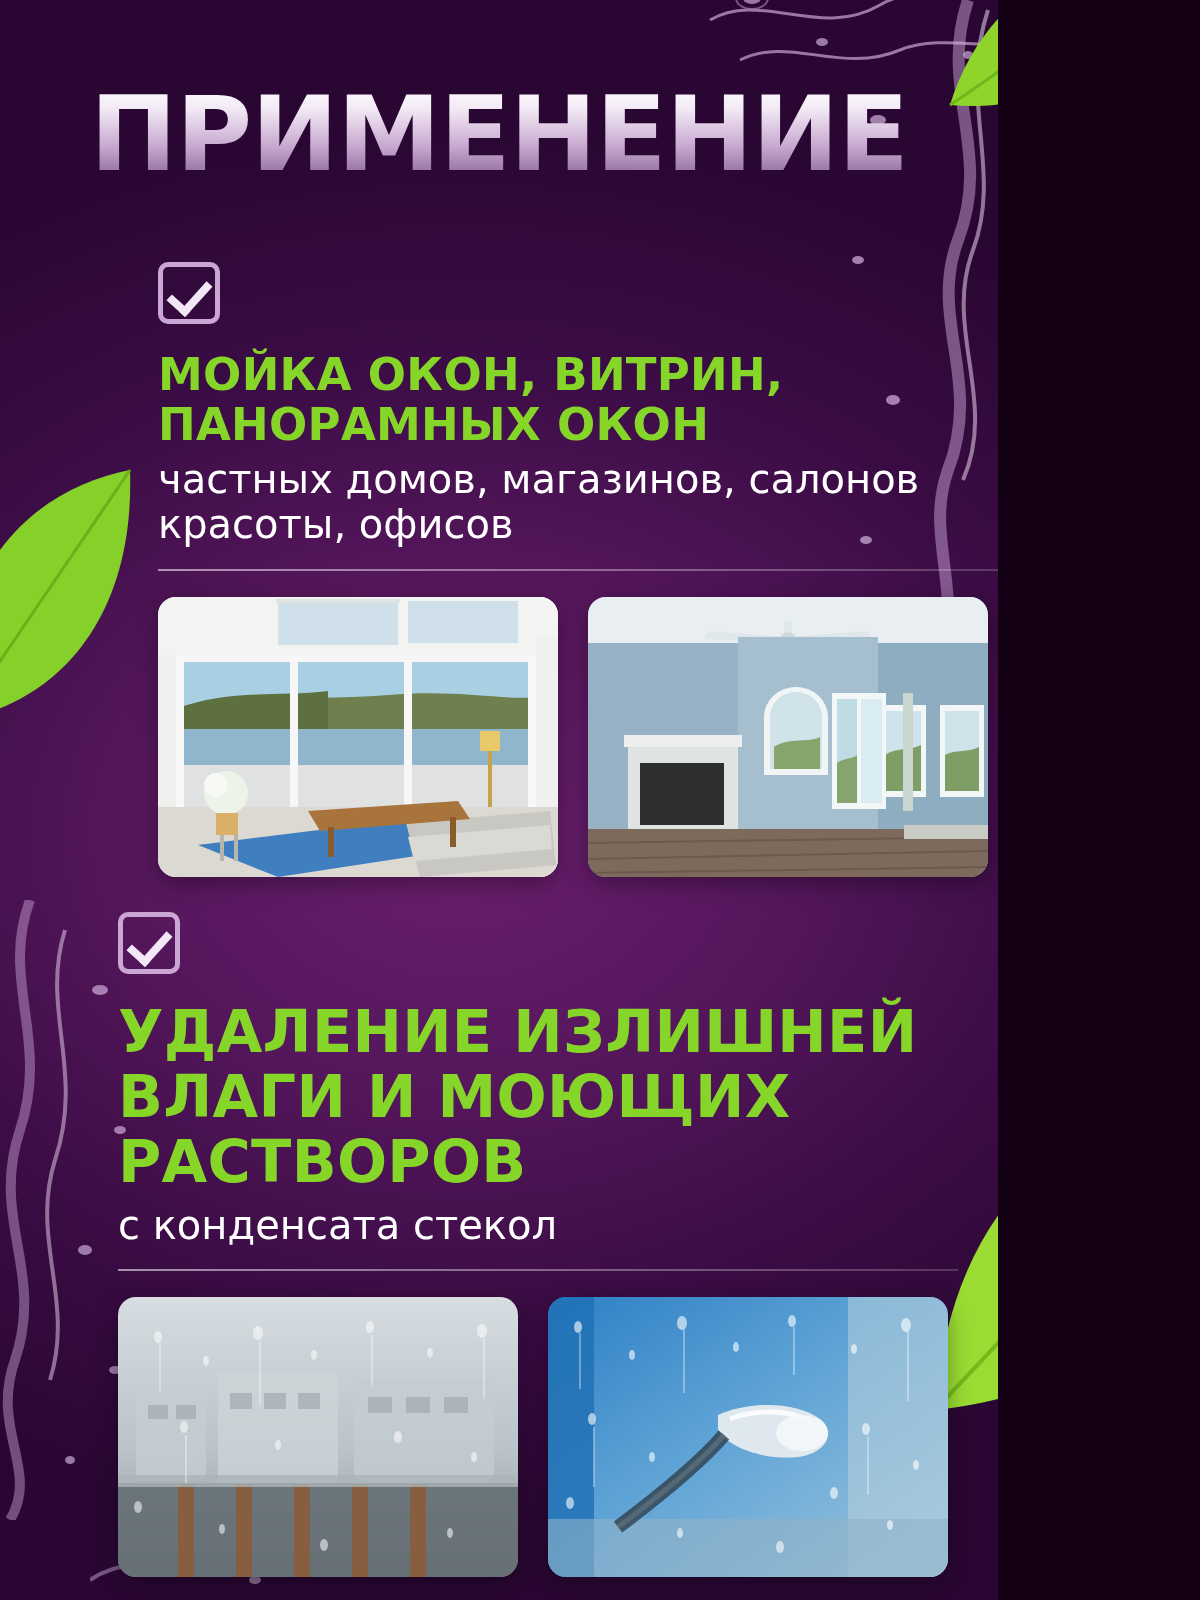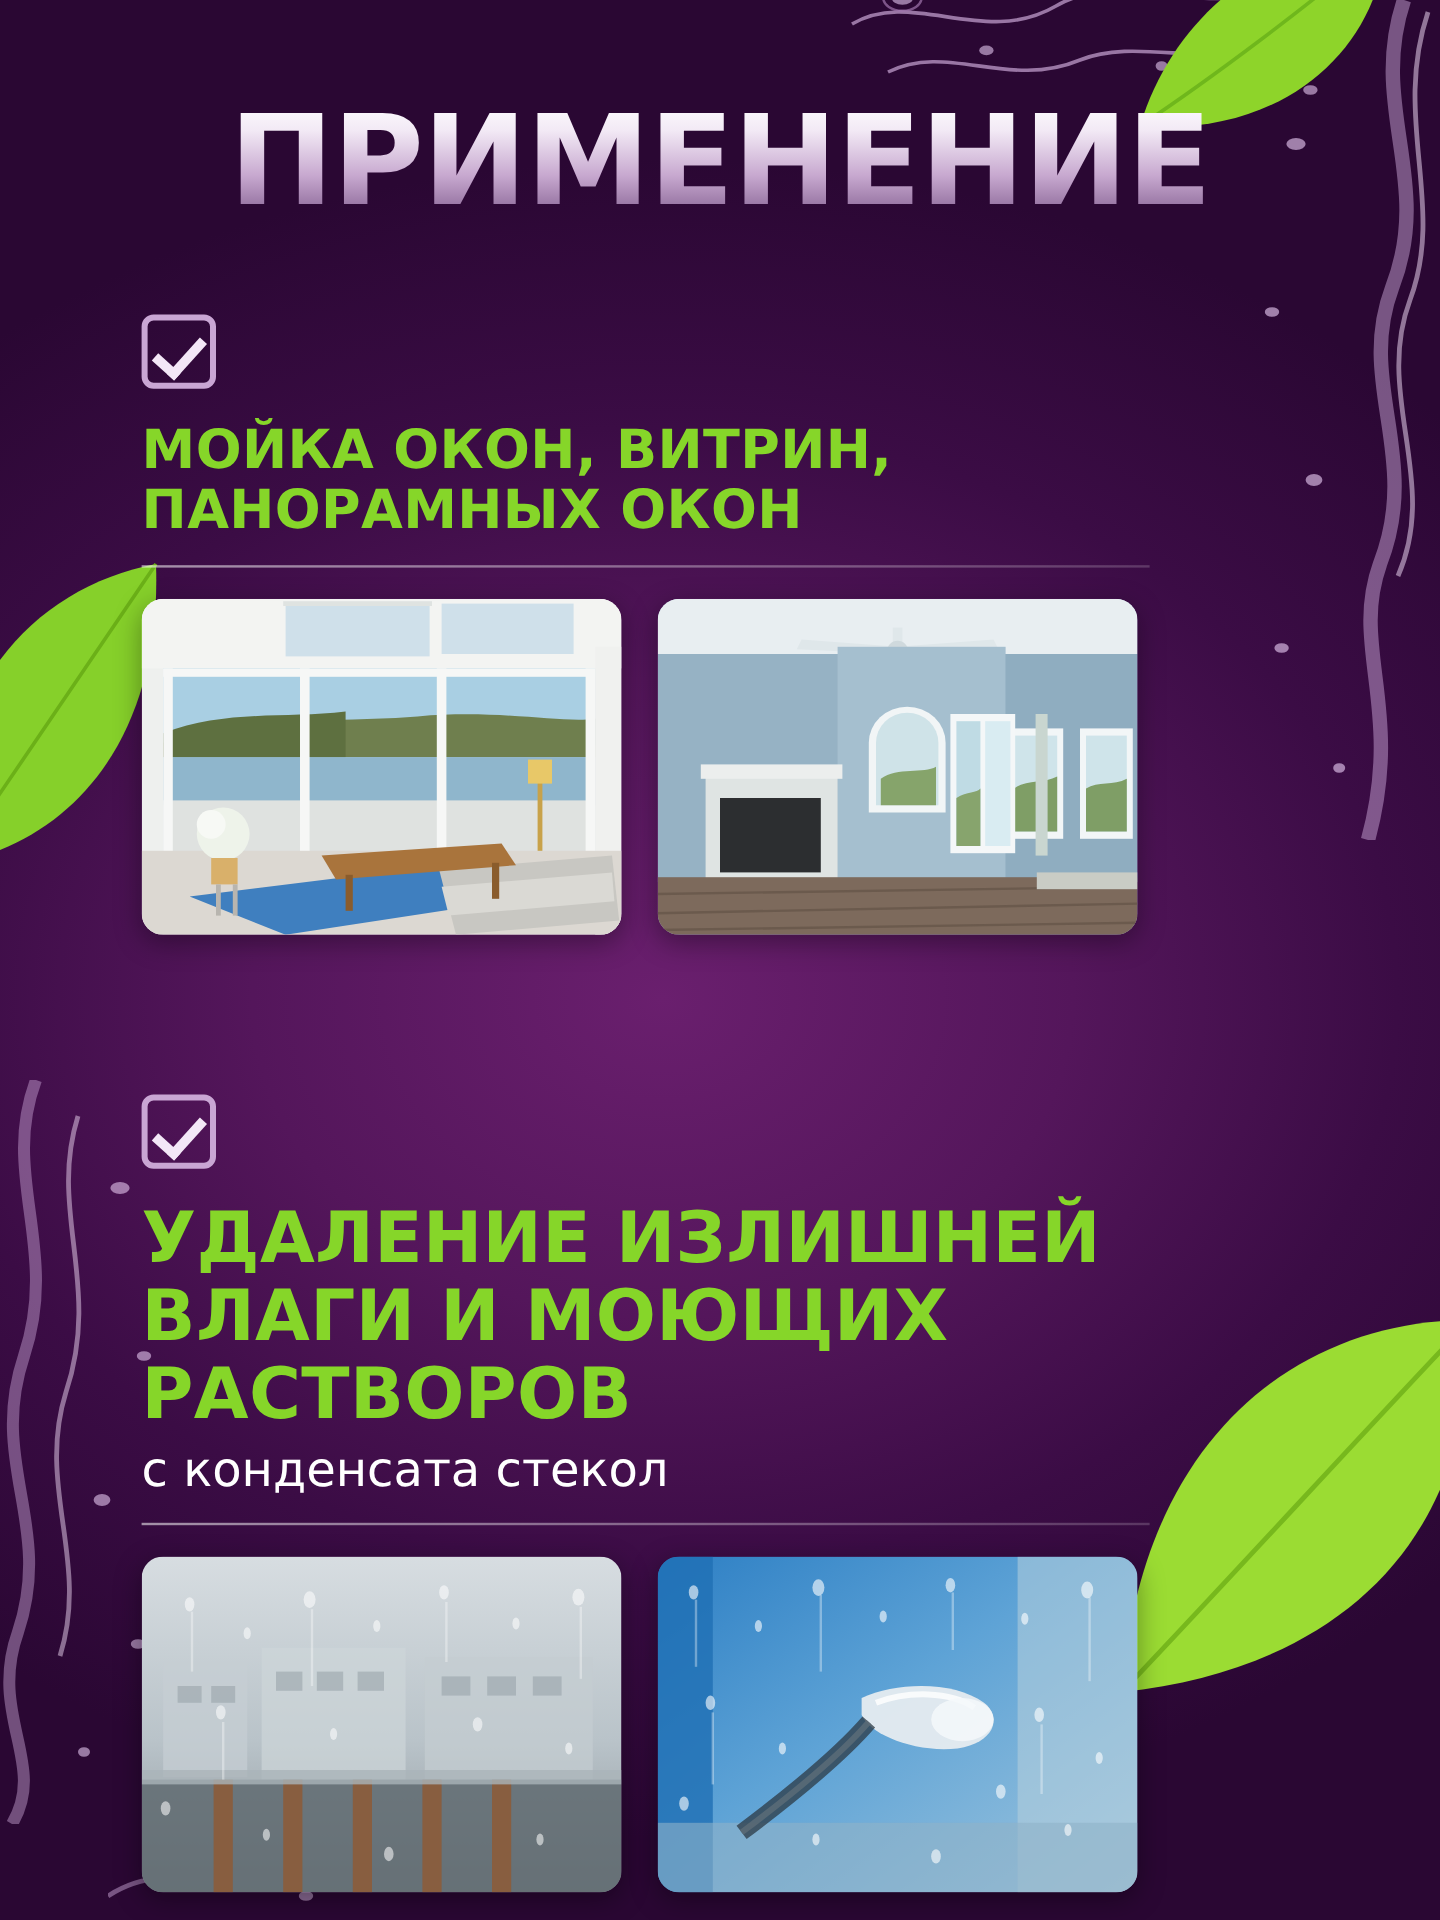--- a/index.html
+++ b/index.html
@@ -9,21 +9,21 @@
   }
   body {
     width: 1200px;
     height: 1600px;
     overflow: hidden;
     font-family: "Liberation Sans", sans-serif;
   }
 
   .poster {
     position: relative;
-    width: 1200px;
+    width: 998px;
     height: 1600px;
     overflow: hidden;
     background:
       radial-gradient(ellipse 900px 700px at 46% 52%, #6a1f6e 0%, #54165b 38%, #3b0c45 68%, #2a0733 100%),
       linear-gradient(160deg, #3a0b40 0%, #2d0734 100%);
   }
 
   
   .splash {
     position: absolute;
@@ -50,21 +50,21 @@
     -webkit-background-clip: text;
     background-clip: text;
     color: transparent;
     -webkit-text-fill-color: transparent;
     white-space: nowrap;
     font-family: "DejaVu Sans", "Liberation Sans", sans-serif;
   }
 
   
   .block { position: absolute; left: 118px; width: 840px; }
-  #block-1 { top: 262px; }
+  #block-1 { top: 262px; margin-left: 40px; }
   #block-2 { top: 912px; }
 
   .check {
     width: 62px;
     height: 62px;
     border: 5px solid #c9a6d4;
     border-radius: 10px;
     position: relative;
     box-sizing: border-box;
   }
@@ -209,20 +209,21 @@
       <path d="M295 10 C150 10, 20 110, 5 320 C190 300, 300 190, 295 10 Z" fill="#9bdc33"></path>
       <path d="M5 320 C100 220, 200 110, 295 10" stroke="#77b81d" stroke-width="4" fill="none"></path>
     </svg>
   </div>
 
   <div class="title">ПРИМЕНЕНИЕ</div>
 
   <div class="block" id="block-1">
     <div class="check"></div>
     <div class="headline">МОЙКА ОКОН, ВИТРИН, ПАНОРАМНЫХ ОКОН</div>
+    <div class="subline">частных домов, магазинов, салонов красоты, офисов</div>
     <div class="divider"></div>
 
     <div class="gallery">
 
       <div class="photo">
         <span class="sr">Гостиная с панорамными окнами и видом на озеро</span>
         <svg viewBox="0 0 400 280" xmlns="http://www.w3.org/2000/svg" preserveAspectRatio="none">
           <rect width="400" height="280" fill="#eef0ee"></rect>
 
           <rect x="0" y="0" width="400" height="58" fill="#f3f4f2"></rect>

